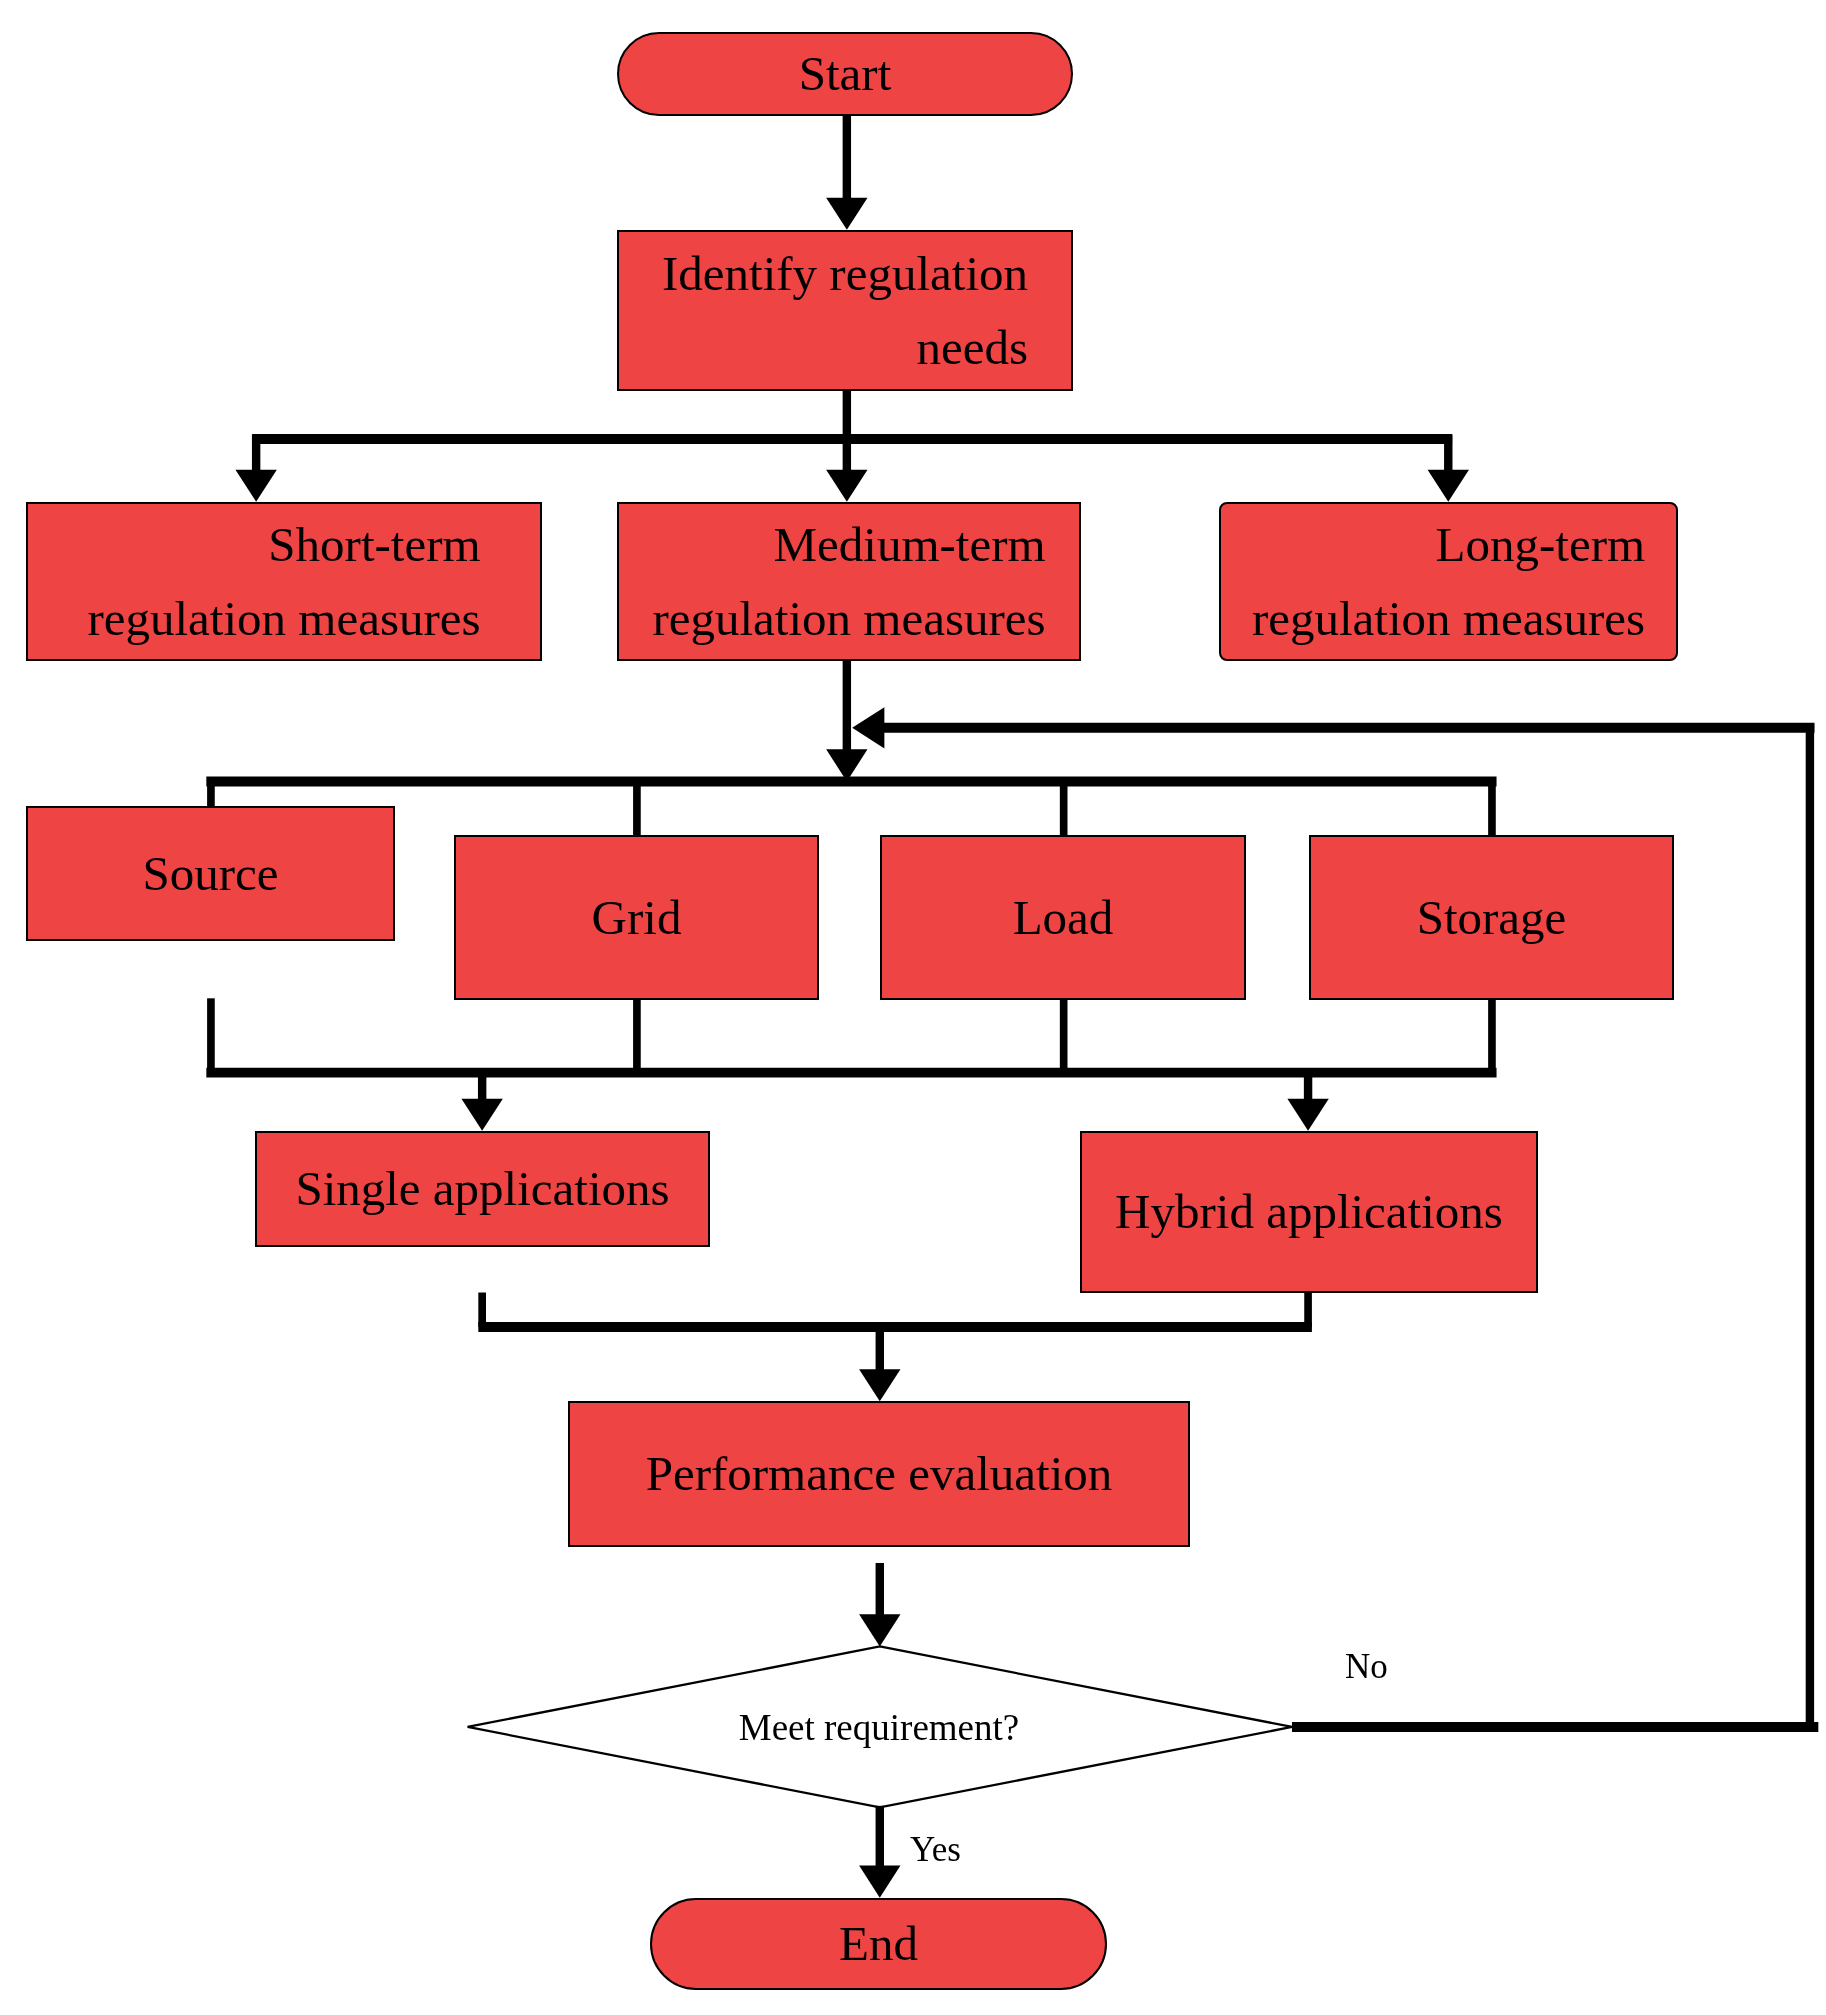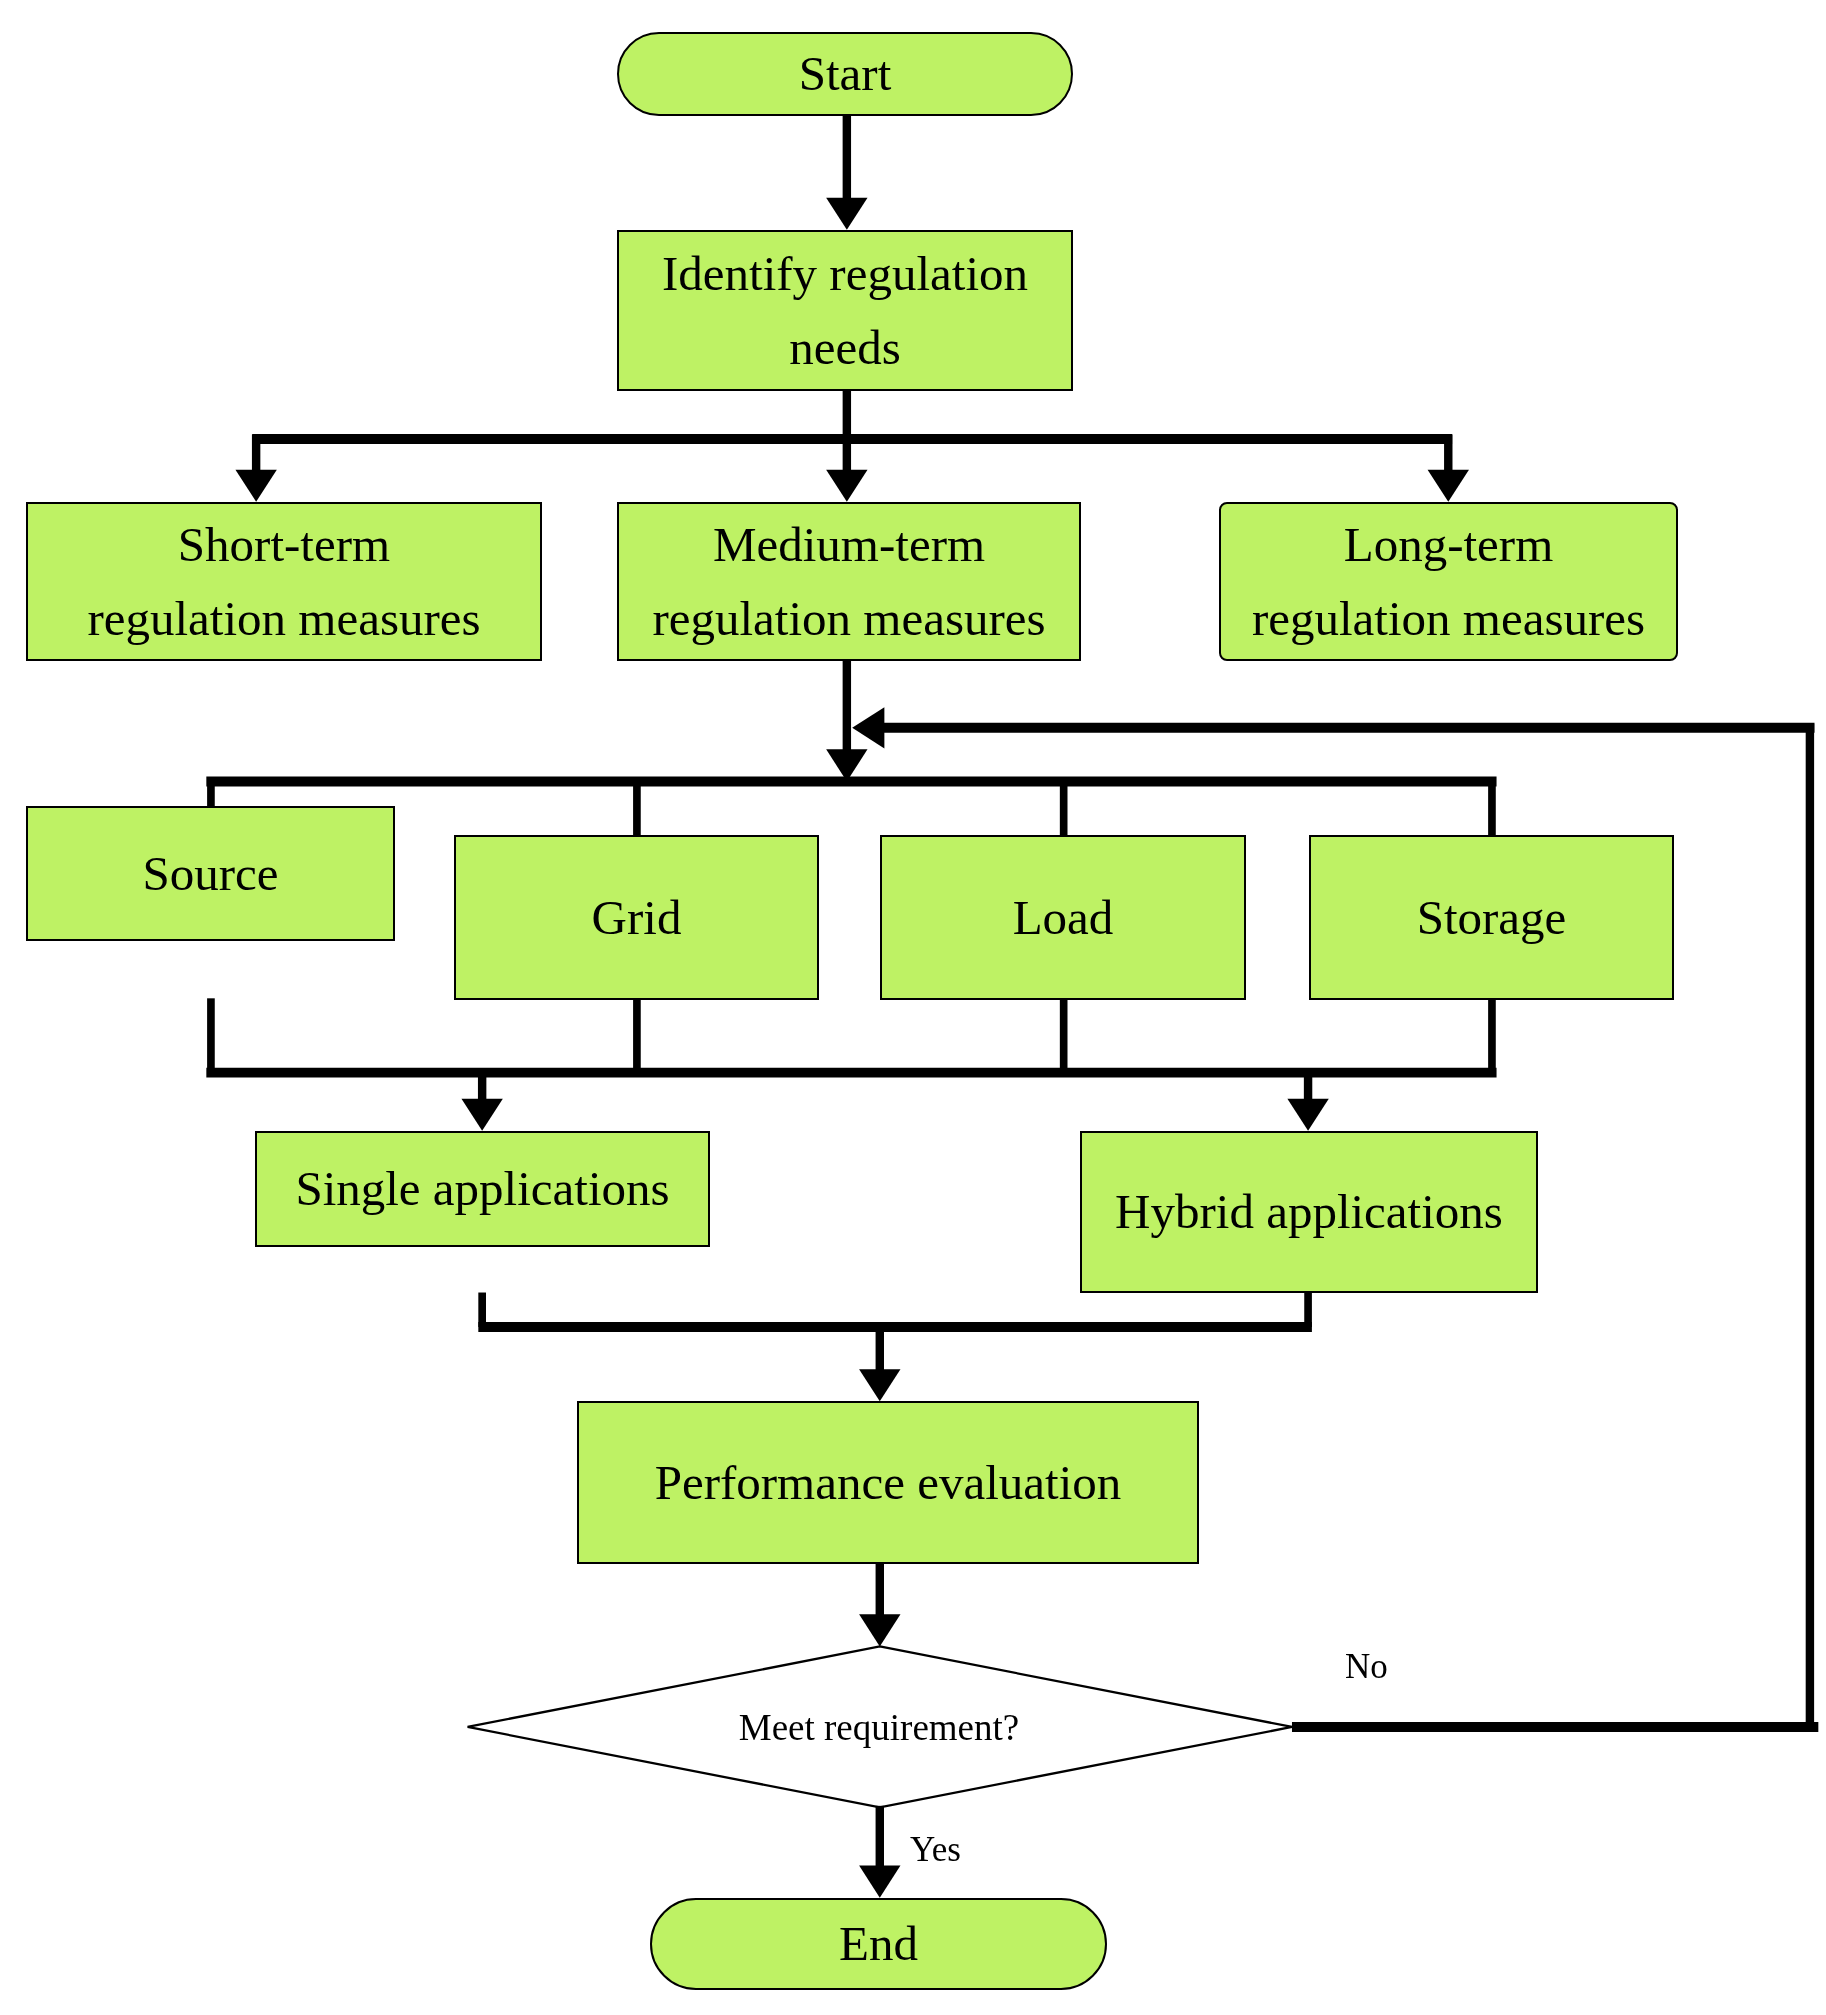--- a/index.html
+++ b/index.html
@@ -7,24 +7,24 @@
   body {
     width: 1827px; height: 2015px;
     position: relative;
     font-family: "Liberation Serif", "DejaVu Serif", serif;
     color: #000000;
   }
   #canvas { position: absolute; left: 0; top: 0; width: 1827px; height: 2015px; }
   svg.wires { position: absolute; left: 0; top: 0; z-index: 0; }
   .node {
     position: absolute;
-    background: #bef264;
+    background: #ef4444;
     border: 2.3px solid #000000;
     display: flex; align-items: center; justify-content: center;
-    text-align: center;
+    text-align: right;
     font-size: 49px;
     line-height: 1.5;
     white-space: pre-line;
     z-index: 1;
   }
   .terminator { border-radius: 46px; }
   .floating-label {
     position: absolute;
     font-size: 35px;
     z-index: 2;
@@ -123,21 +123,21 @@
   <div class="node" style="left:454px; top:835px; width:365px; height:165px;">Grid</div>
 
   <div class="node" style="left:880px; top:835px; width:366px; height:165px;">Load</div>
 
   <div class="node" style="left:1309px; top:835px; width:365px; height:165px;">Storage</div>
 
   <div class="node" style="left:255px; top:1131px; width:455px; height:116px;">Single applications</div>
 
   <div class="node" style="left:1080px; top:1131px; width:458px; height:162px;">Hybrid applications</div>
 
-  <div class="node" style="left:568px; top:1401px; width:622px; height:163px;margin-left:9px;">Performance evaluation</div>
+  <div class="node" style="left:568px; top:1401px; width:622px; height:146px;">Performance evaluation</div>
 
   <div class="diamond-label" style="left:611px; top:1689px; width:536px; height:77px;">Meet requirement?</div>
 
   <div class="floating-label" style="left:1345px; top:1647px;">No</div>
 
   <div class="floating-label" style="left:910px; top:1830px;">Yes</div>
 
   <div class="node terminator" style="left:650px; top:1898px; width:457px; height:92px;">End</div>
 
 </div>

